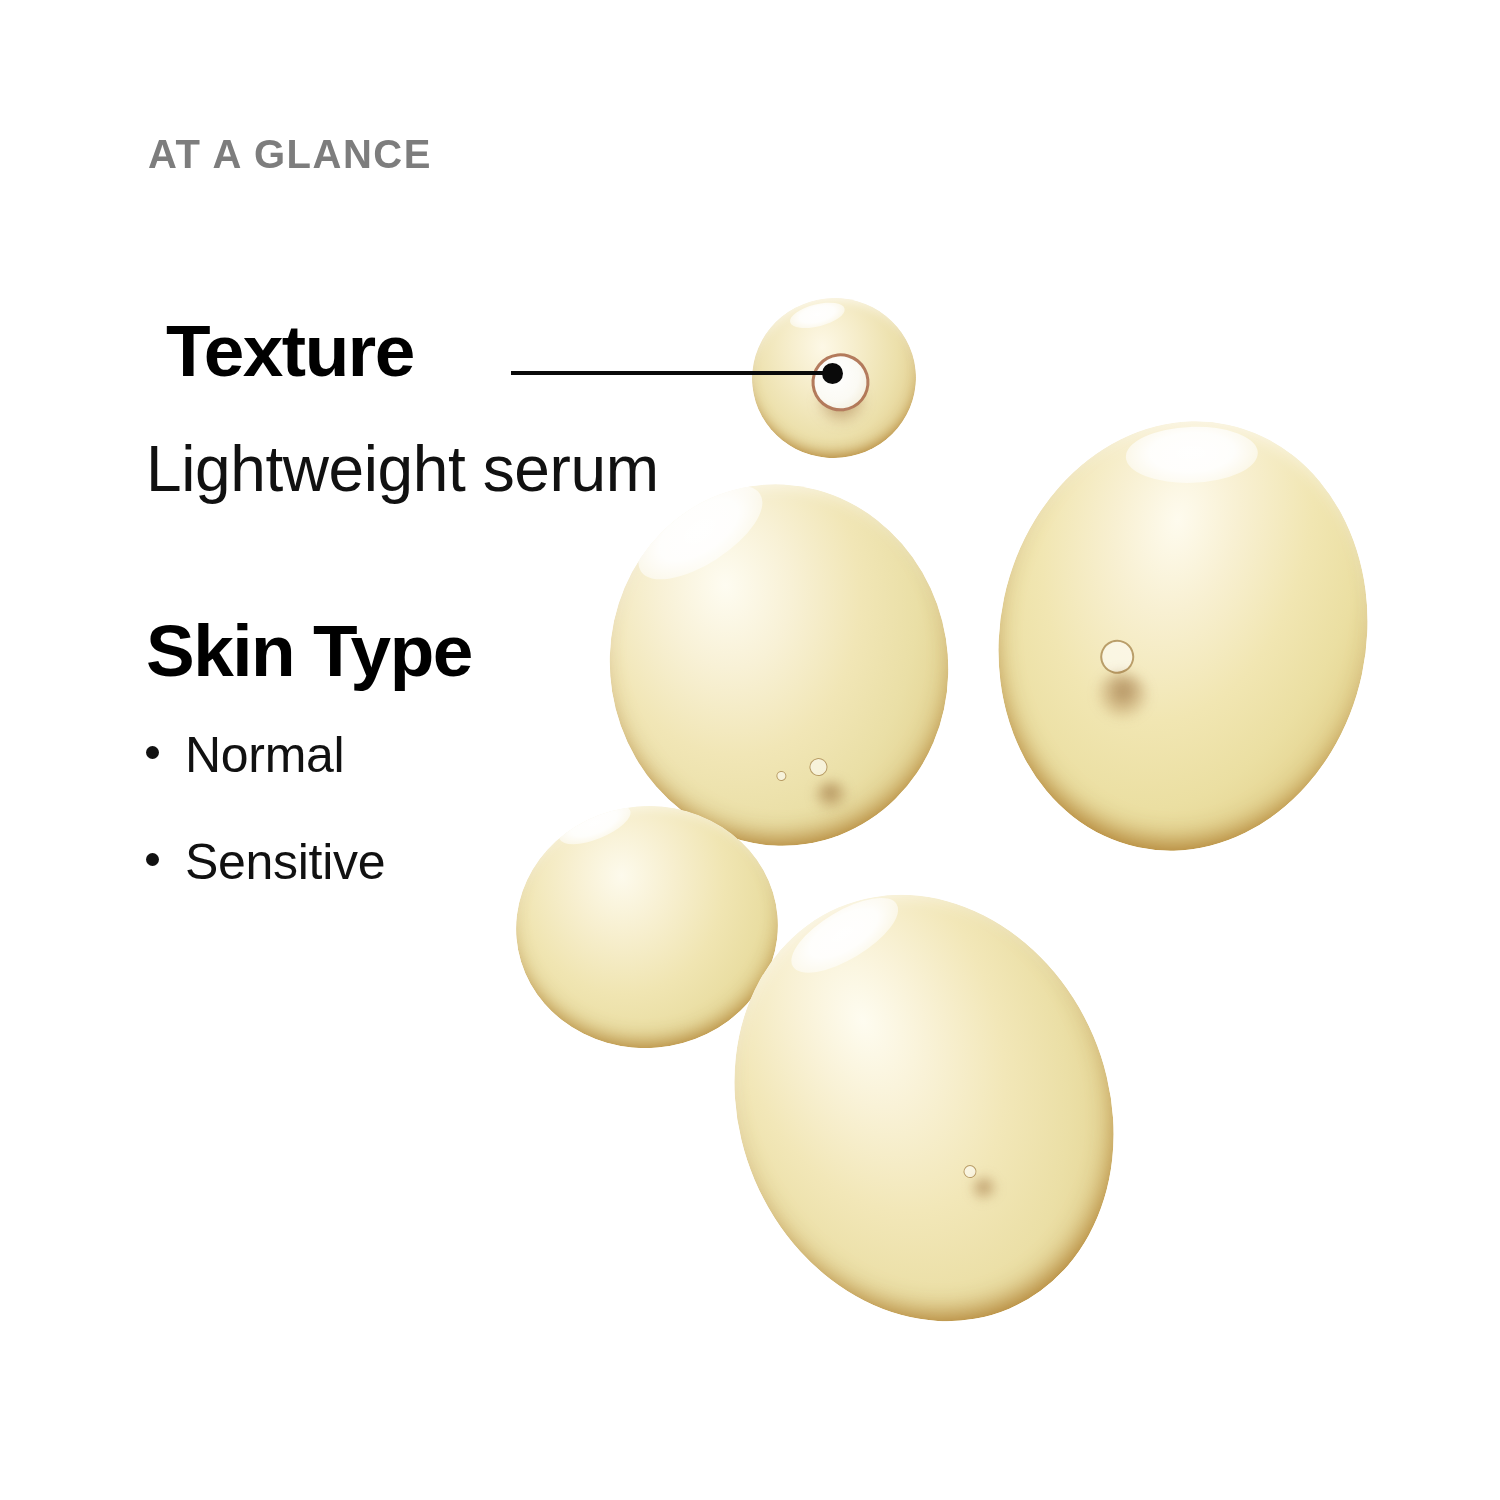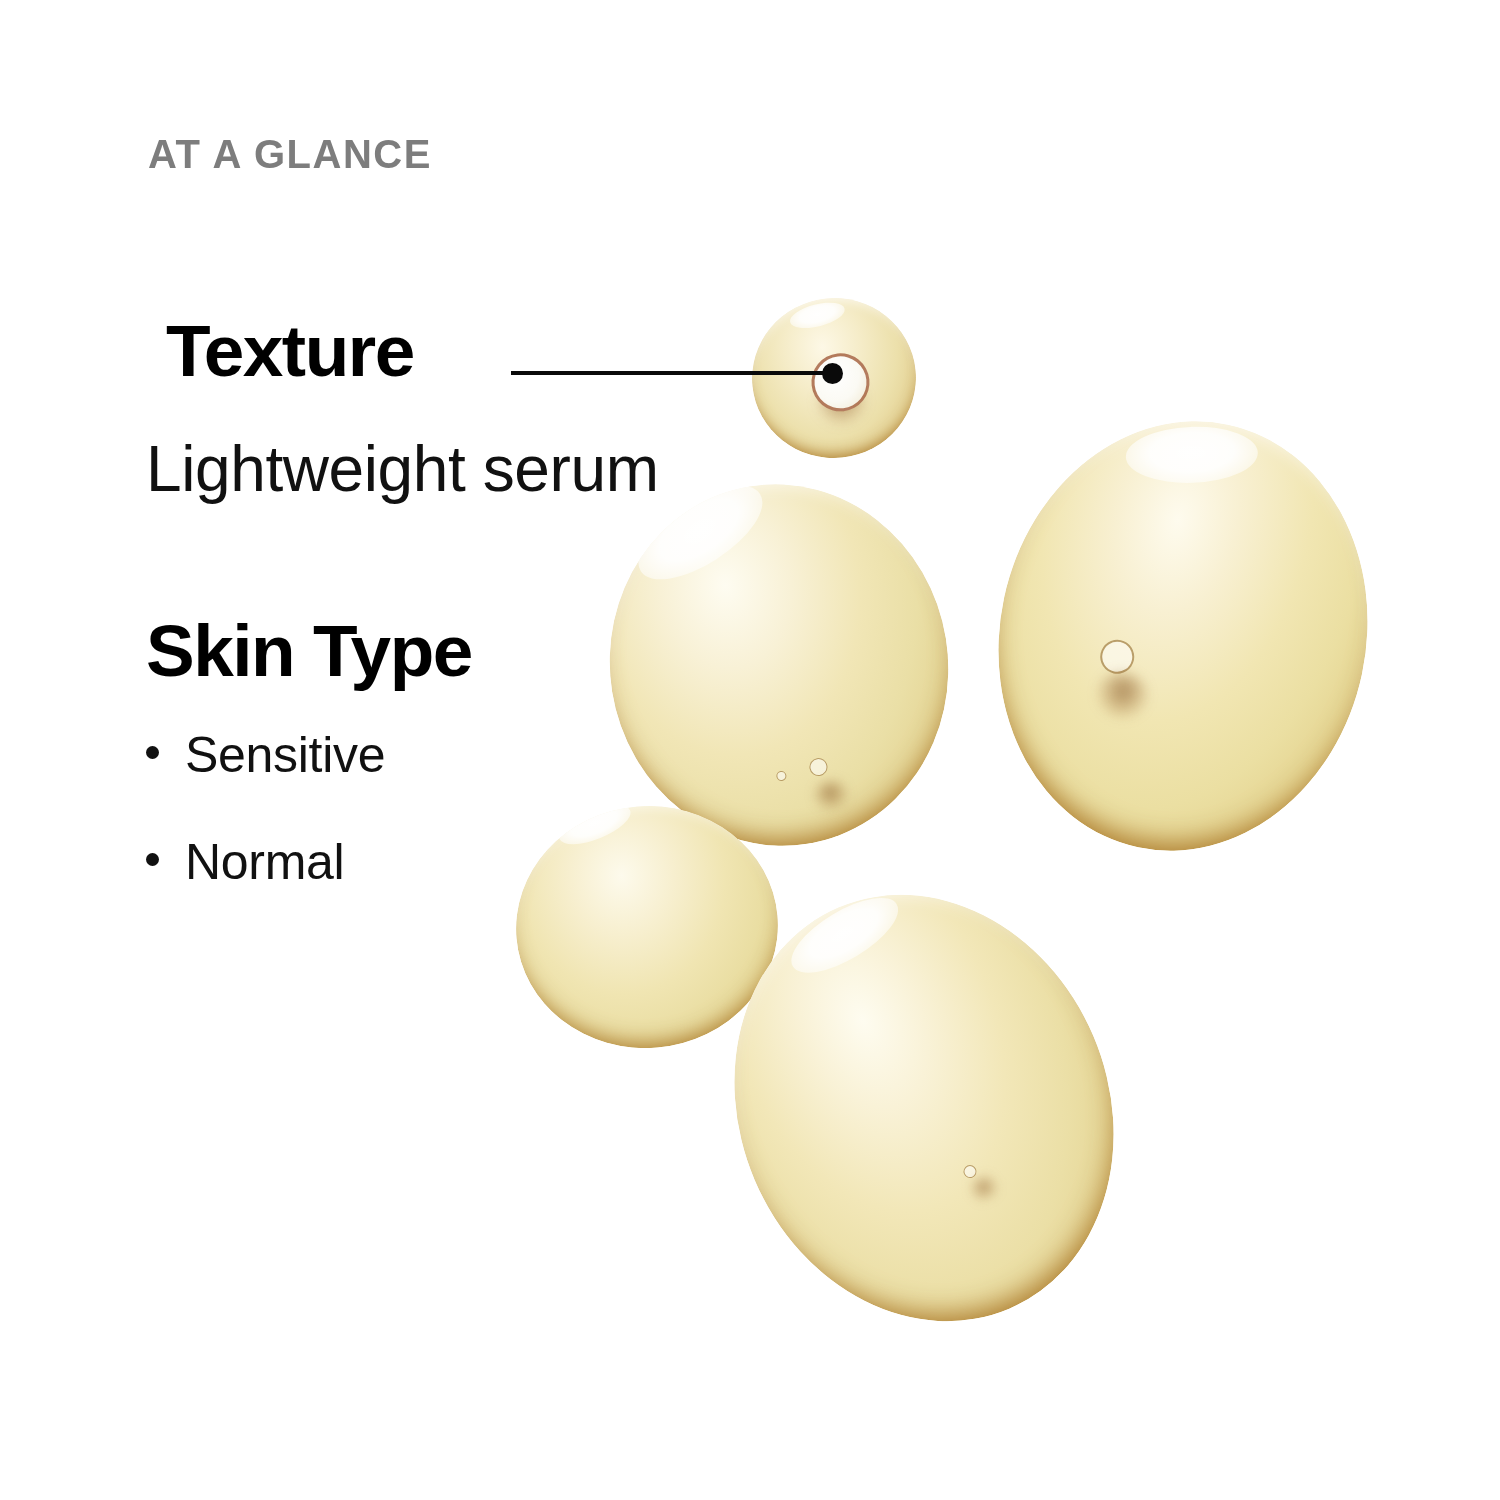--- a/index.html
+++ b/index.html
@@ -213,25 +213,25 @@
 
   <div class="block-heading heading-texture">Texture</div>
 
   <div class="subtext">Lightweight serum</div>
 
   <div class="block-heading heading-skintype">Skin Type</div>
 
   <ul class="bullet-list">
     <li class="bullet-row">
       <span class="bullet-dot"></span>
-      <span>Sensitive</span>
+      <span>Normal</span>
     </li>
     <li class="bullet-row">
       <span class="bullet-dot"></span>
-      <span>Normal</span>
+      <span>Sensitive</span>
     </li>
   </ul>
 
   <div class="droplet" id="drop-left">
     <div class="droplet-body"></div>
     <div class="gloss" style="left:12%; top:2%; width:42%; height:17%; transform:rotate(-24deg);"></div>
     <div class="micro-bubble" style="left:54%; top:77%; width:16px; height:16px;"></div>
     <div class="micro-bubble" style="left:44%; top:79%; width:8px; height:8px; border-width:1px;"></div>
     <div class="bubble-shadow" style="left:54%; top:84%; width:34px; height:28px;"></div>
   </div>

